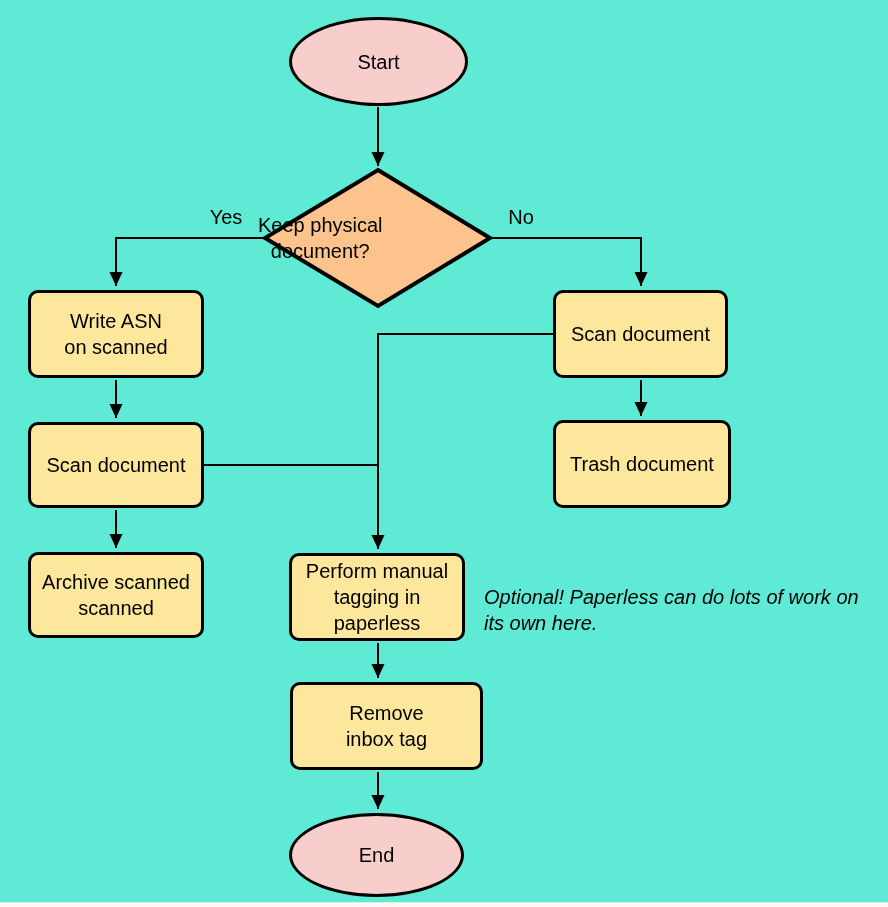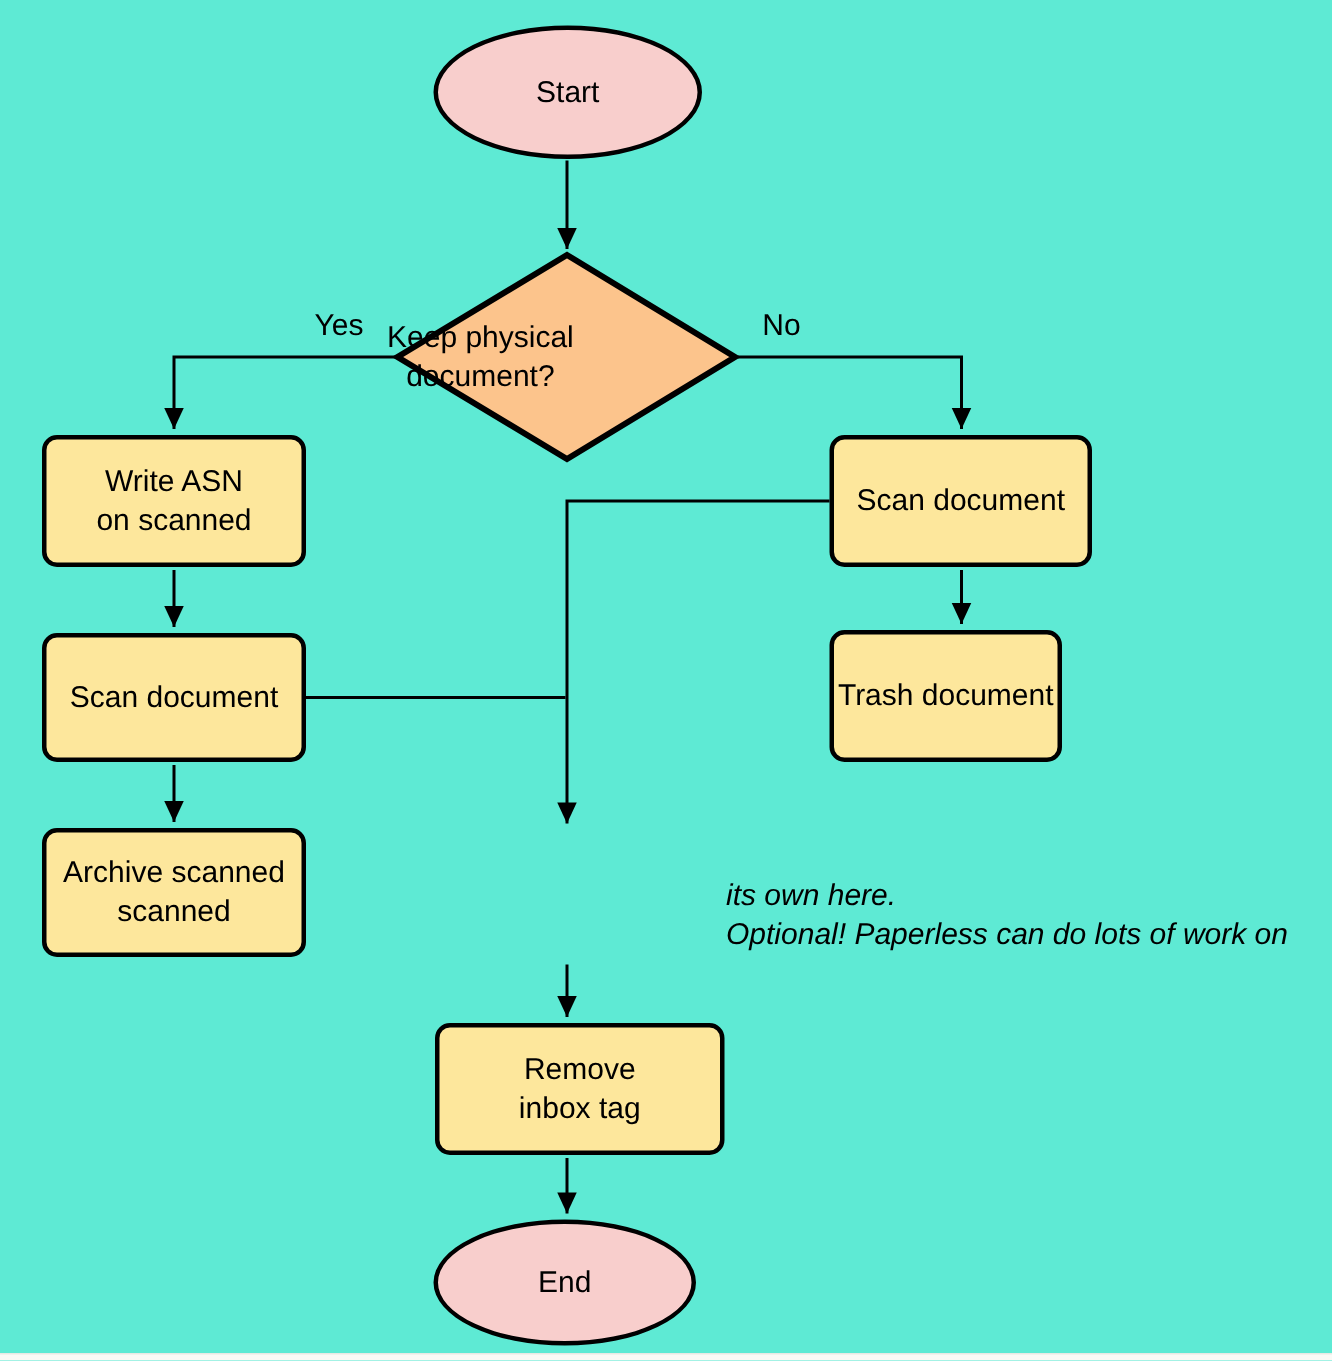--- a/index.html
+++ b/index.html
@@ -44,21 +44,21 @@
   .bottom-strip{
     position:absolute;left:0;bottom:0;width:888px;height:5px;
     background:#fbfaf6;border-top:1px solid #e9e9e4;
   }
   
   #n-start   {left:289px;top:17px; width:179px;height:89px;}
   #n-write   {left:28px; top:290px;width:176px;height:88px;}
   #n-scan-l  {left:28px; top:422px;width:176px;height:86px;}
   #n-archive {left:28px; top:552px;width:176px;height:86px;}
   #n-scan-r  {left:553px;top:290px;width:175px;height:88px;}
-  #n-trash   {left:553px;top:420px;width:155px;height:88px;}
+  #n-trash   {left:553px;top:420px;width:178px;height:88px;}
   #n-perform {left:289px;top:553px;width:176px;height:88px;}
   #n-remove  {left:290px;top:682px;width:193px;height:88px;}
   #n-end     {left:289px;top:813px;width:175px;height:84px;}
   #lbl-yes{left:196px;top:204px;}
   #lbl-no {left:491px;top:204px;}
 </style>
 </head>
 <body>
 
 <div class="stage">
@@ -110,28 +110,35 @@
   <div id="n-archive" class="node process lines">
     <div>
       <span>Archive scanned</span>
       <span>scanned</span>
     </div>
   </div>
 
   <div id="n-scan-r" class="node process">Scan document</div>
   <div id="n-trash" class="node process">Trash document</div>
 
+  <div id="n-perform" class="node process lines">
+    <div>
+      <span>Perform manual</span>
+      <span>tagging in</span>
+      <span>paperless</span>
+    </div>
+  </div>
   <div id="n-remove" class="node process lines">
     <div>
       <span>Remove</span>
       <span>inbox tag</span>
     </div>
   </div>
   <div id="n-end" class="node terminal">End</div>
 
   <div class="note">
+    <span style="display:block">Optional! Paperless can do lots of work on</span>
     <span style="display:block">its own here.</span>
-    <span style="display:block">Optional! Paperless can do lots of work on</span>
   </div>
 
   <div class="bottom-strip"></div>
 
 </div>
 
 </body></html>

